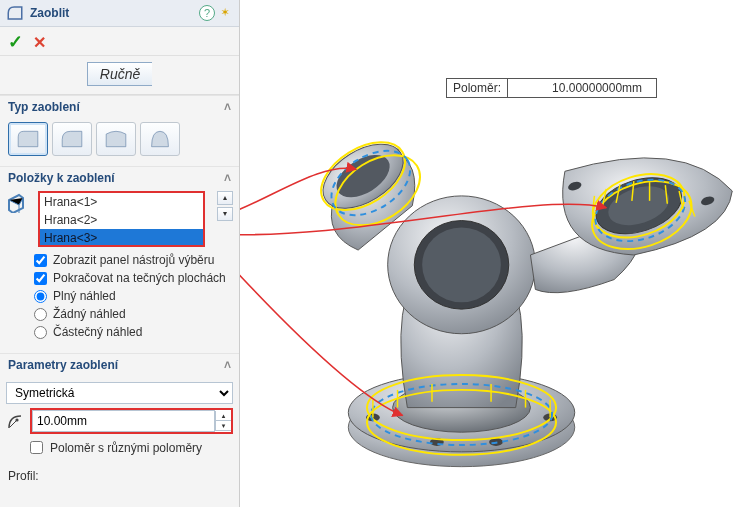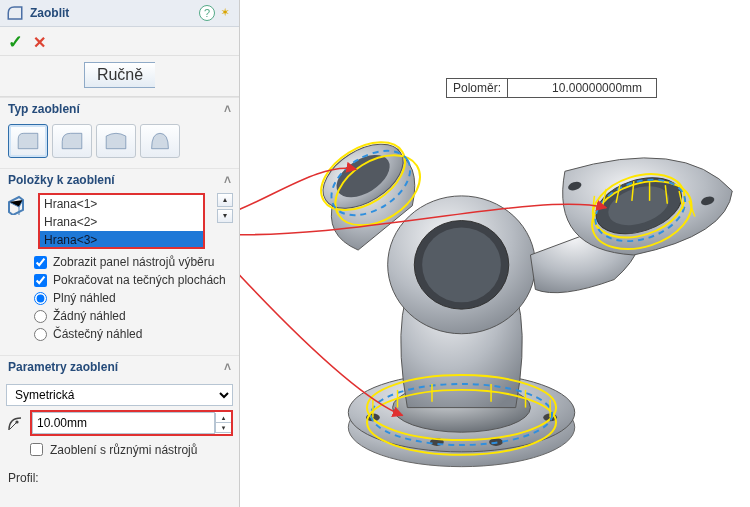--- a/index.html
+++ b/index.html
@@ -45,21 +45,21 @@
   }
   .ok-btn { color:#1a9b1a; font-size:18px; font-weight:bold; cursor:pointer; }
   .cancel-btn { color:#d43; font-size:16px; font-weight:bold; cursor:pointer; }
   .mode-row {
     display:flex; justify-content:center; gap:0;
     padding:6px 0 8px; border-bottom:1px solid #dcdcdc;
   }
   .mode-row .tab {
     padding:3px 12px; border:1px solid #b5c0cc;
     background:linear-gradient(#fdfdfd,#eef2f6);
-    cursor:pointer; font-size:16px;
+    cursor:pointer; font-size:14px;font-style:italic;
   }
   .mode-row .tab.active { background:linear-gradient(#fff,#e4ecf4); border-color:#8faac7; }
   .mode-row .tab:first-child{border-right:none;}
   .section-header {
     display:flex; align-items:center; justify-content:space-between;
     padding:4px 8px 2px; font-weight:600; color:#254b7a;
     border-top:1px solid #e4e4e4;
     cursor:pointer;
   }
   .section-header .chev { color:#888; }
@@ -255,21 +255,21 @@
       <div class="value-input-wrap">
         <input type="text" value="10.00mm" style="">
         <div class="spin">
           <div>▴</div>
           <div>▾</div>
         </div>
       </div>
     </div>
     <label class="param-row" style="padding-left:20px">
       <input type="checkbox" style="">
-      <span>Zaoblení s různými nástrojů</span>
+      <span>Poloměr s různými poloměry</span>
     </label>
   </div>
   <div class="profile-label">Profil:</div>
 </div>
 
 <div class="viewport">
 
   
   <svg width="100%" height="100%" viewBox="0 0 518 507">
     <defs>

